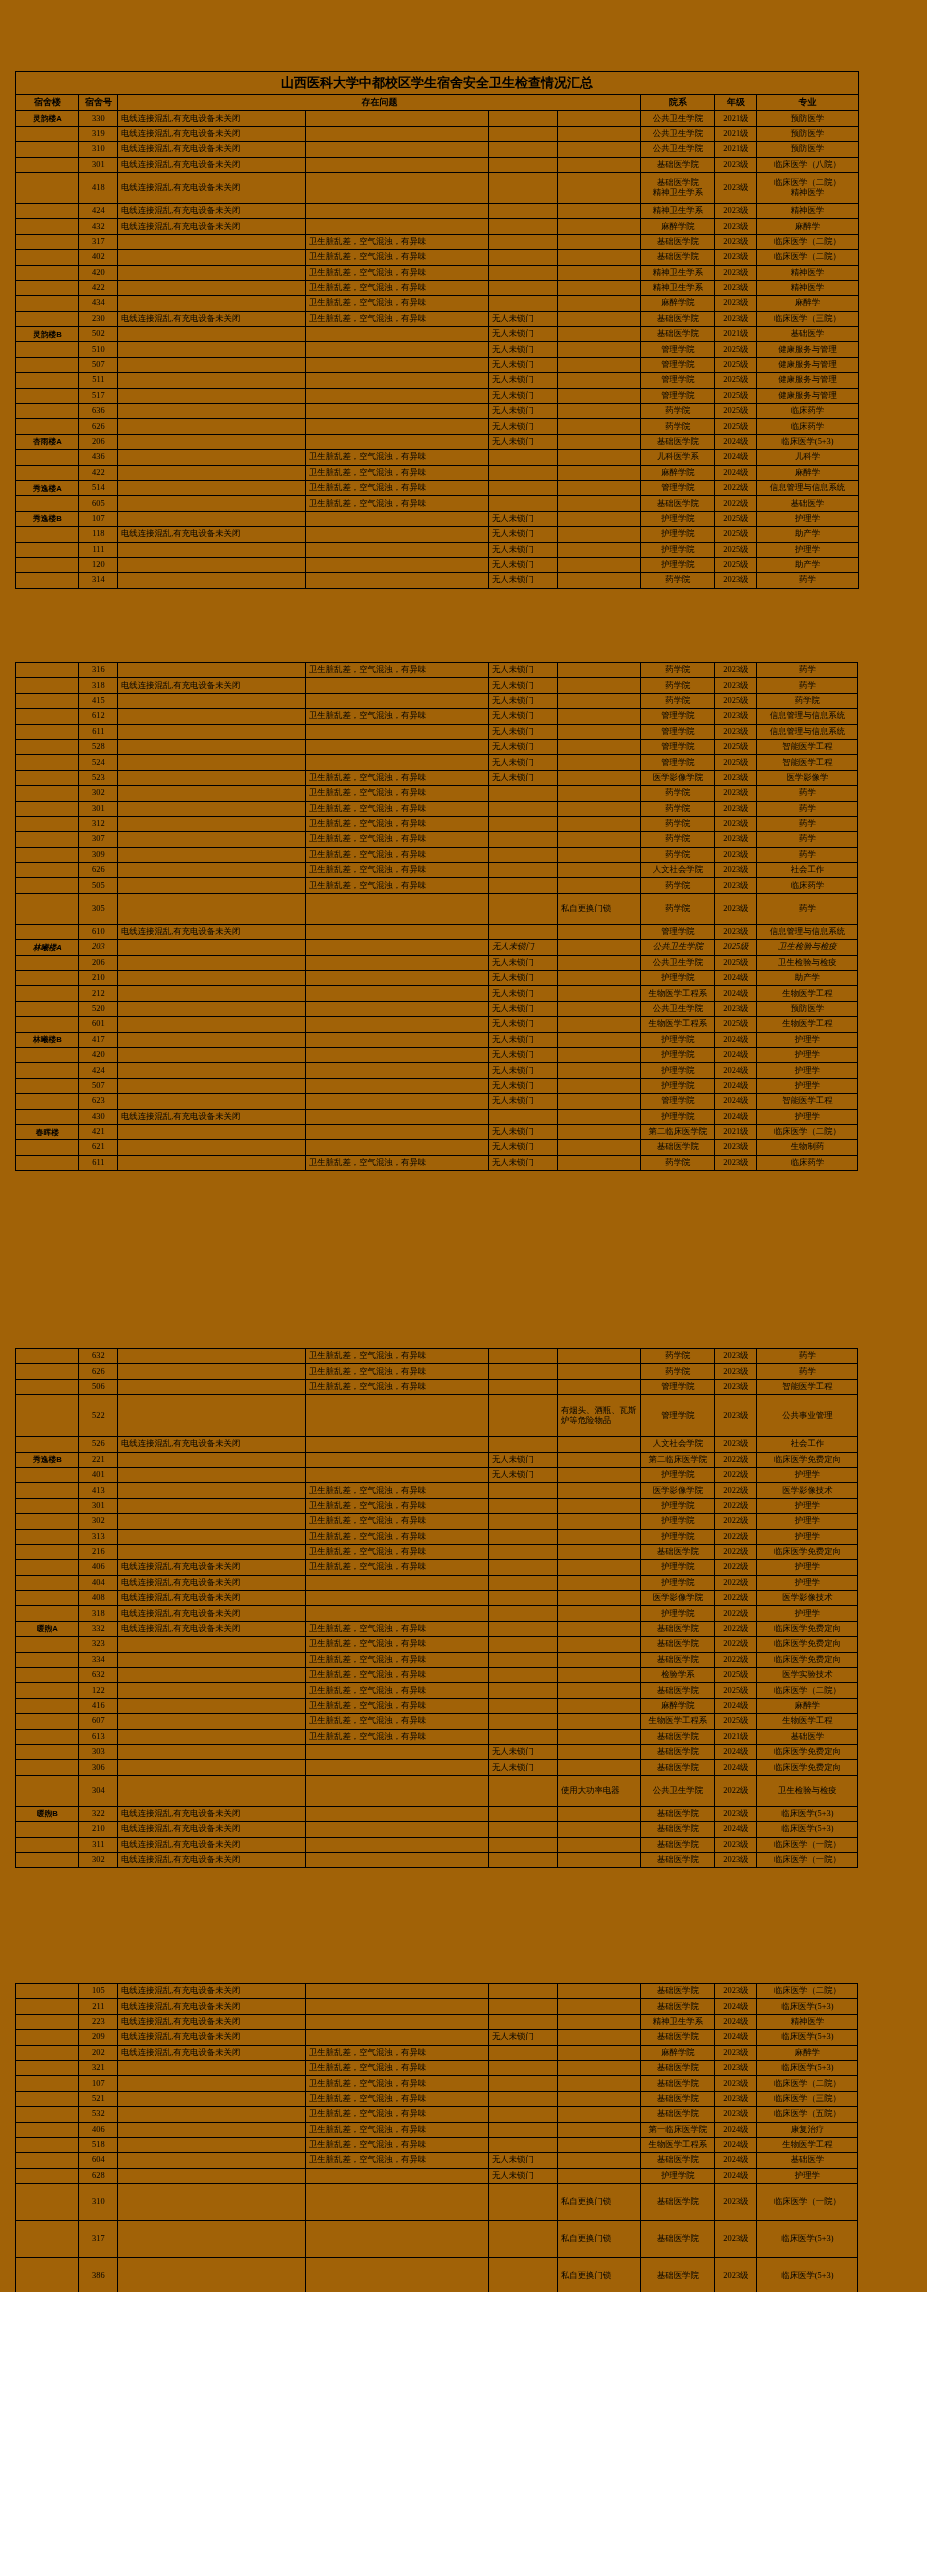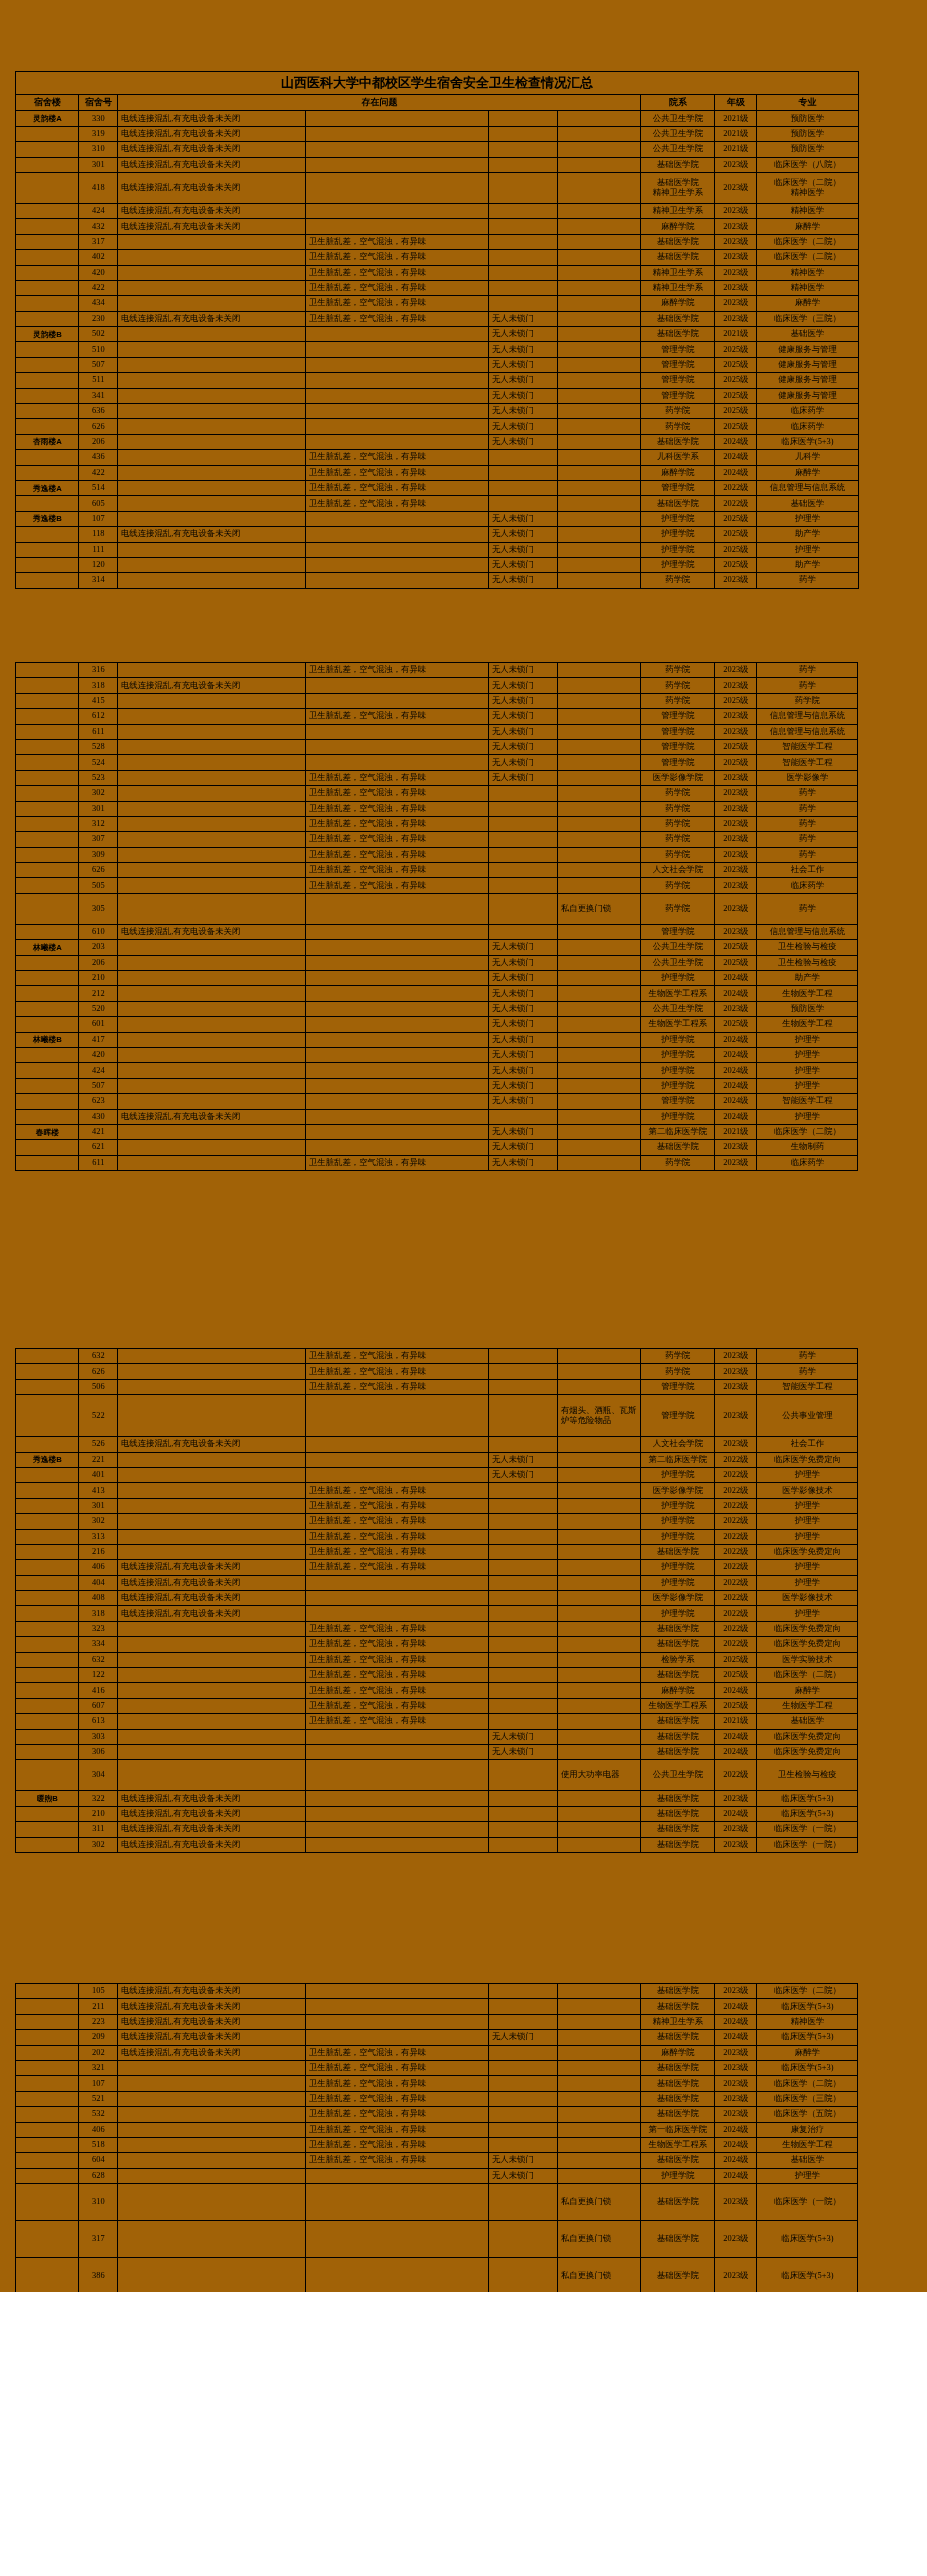--- a/index.html
+++ b/index.html
@@ -235,21 +235,21 @@
             <td class="c-p1"></td>
             <td class="c-p2"></td>
             <td class="c-p3">无人未锁门</td>
             <td class="c-p4"></td>
             <td class="c-dept">管理学院</td>
             <td class="c-grade">2025级</td>
             <td class="c-major">健康服务与管理</td>
           </tr>
           <tr style="height: 15.4px;">
             <td class="c-bld"></td>
-            <td class="c-room">341</td>
+            <td class="c-room">517</td>
             <td class="c-p1"></td>
             <td class="c-p2"></td>
             <td class="c-p3">无人未锁门</td>
             <td class="c-p4"></td>
             <td class="c-dept">管理学院</td>
             <td class="c-grade">2025级</td>
             <td class="c-major">健康服务与管理</td>
           </tr>
           <tr style="height: 15.4px;">
             <td class="c-bld"></td>
@@ -581,21 +581,21 @@
             <td class="c-bld"></td>
             <td class="c-room">610</td>
             <td class="c-p1">电线连接混乱,有充电设备未关闭</td>
             <td class="c-p2"></td>
             <td class="c-p3"></td>
             <td class="c-p4"></td>
             <td class="c-dept">管理学院</td>
             <td class="c-grade">2023级</td>
             <td class="c-major">信息管理与信息系统</td>
           </tr>
-          <tr style="height: 15.4px;">
+          <tr style="height: 15.4px; font-style: italic;">
             <td class="c-bld">林曦楼A</td>
             <td class="c-room">203</td>
             <td class="c-p1"></td>
             <td class="c-p2"></td>
             <td class="c-p3">无人未锁门</td>
             <td class="c-p4"></td>
             <td class="c-dept">公共卫生学院</td>
             <td class="c-grade">2025级</td>
             <td class="c-major">卫生检验与检疫</td>
           </tr>
@@ -941,20 +941,31 @@
             <td class="c-room">318</td>
             <td class="c-p1">电线连接混乱,有充电设备未关闭</td>
             <td class="c-p2"></td>
             <td class="c-p3"></td>
             <td class="c-p4"></td>
             <td class="c-dept">护理学院</td>
             <td class="c-grade">2022级</td>
             <td class="c-major">护理学</td>
           </tr>
           <tr style="height: 15.4px;">
+            <td class="c-bld">暖煦A</td>
+            <td class="c-room">332</td>
+            <td class="c-p1">电线连接混乱,有充电设备未关闭</td>
+            <td class="c-p2">卫生脏乱差，空气混浊，有异味</td>
+            <td class="c-p3"></td>
+            <td class="c-p4"></td>
+            <td class="c-dept">基础医学院</td>
+            <td class="c-grade">2022级</td>
+            <td class="c-major">临床医学免费定向</td>
+          </tr>
+          <tr style="height: 15.4px;">
             <td class="c-bld"></td>
             <td class="c-room">323</td>
             <td class="c-p1"></td>
             <td class="c-p2">卫生脏乱差，空气混浊，有异味</td>
             <td class="c-p3"></td>
             <td class="c-p4"></td>
             <td class="c-dept">基础医学院</td>
             <td class="c-grade">2022级</td>
             <td class="c-major">临床医学免费定向</td>
           </tr>

